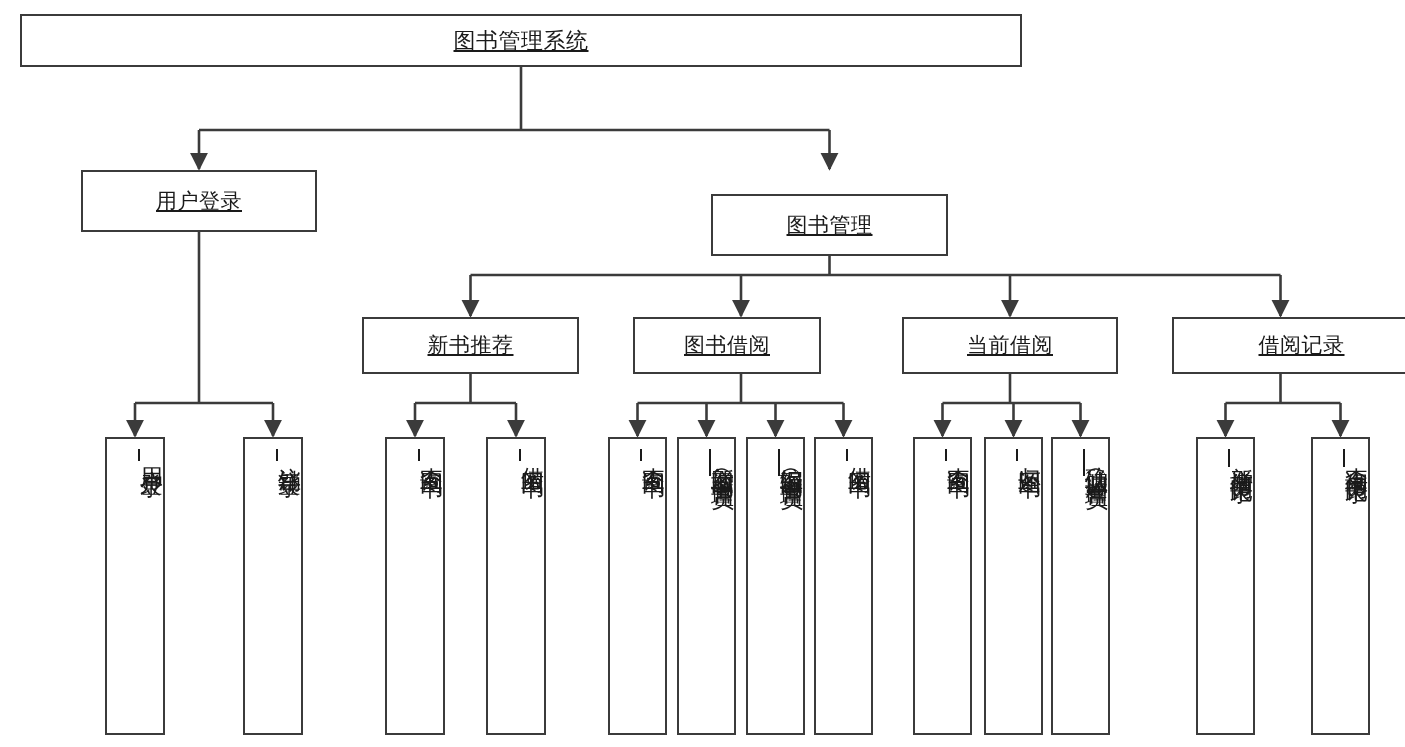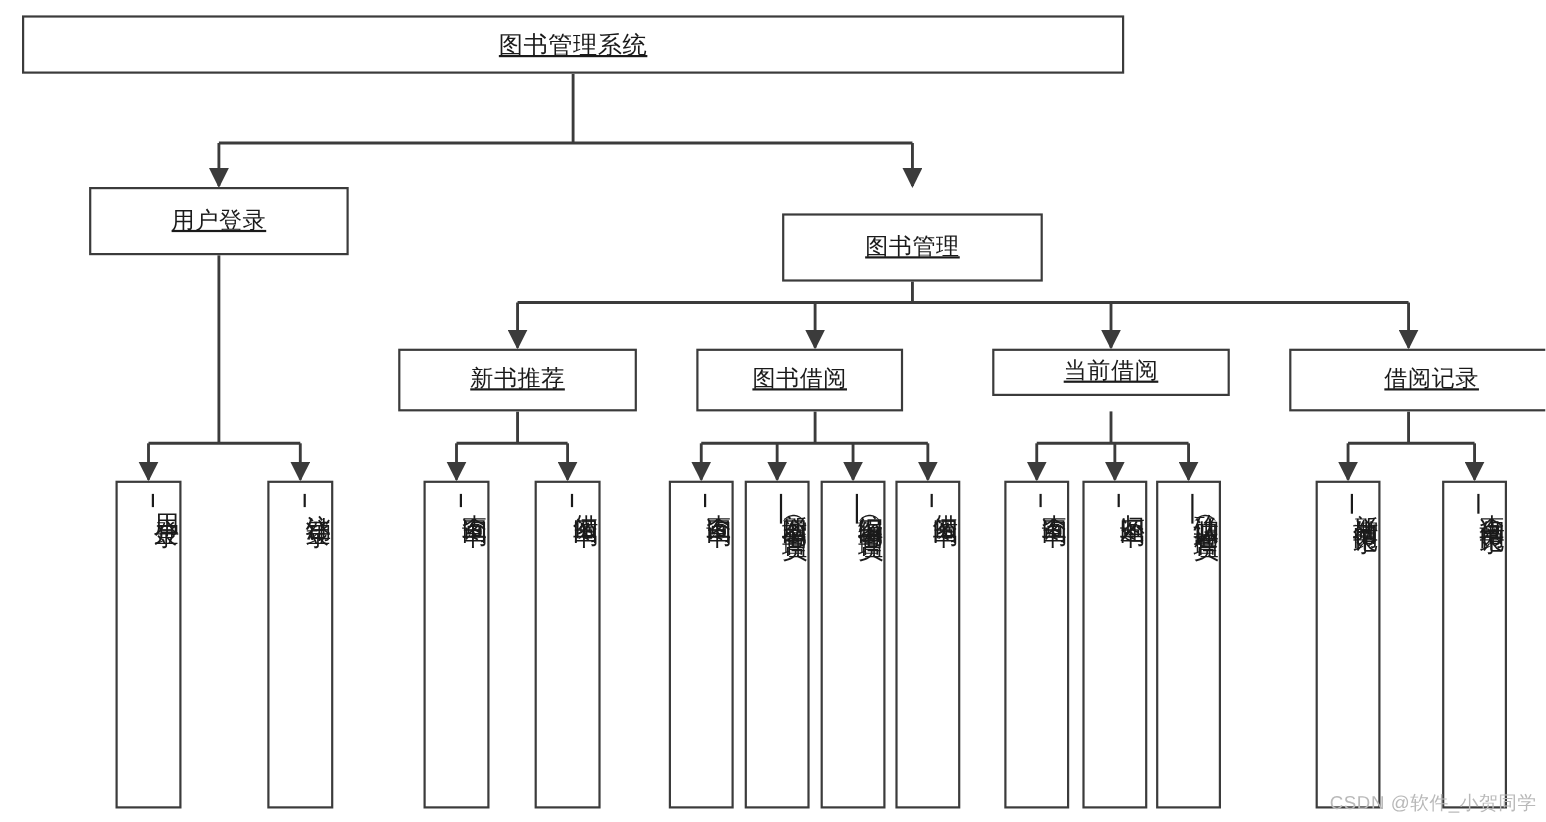--- a/index.html
+++ b/index.html
@@ -131,21 +131,21 @@
       </div>
       <div class="node horizontal" style="left: 711px; top: 170px; width: 237px; height: 62px; margin-top: 24px;">
         <span class="label">图书管理</span>
       </div>
       <div class="node horizontal" style="left: 362px; top: 317px; width: 217px; height: 57px; justify-content: center;">
         <span class="label">新书推荐</span>
       </div>
       <div class="node horizontal" style="left: 633px; top: 317px; width: 188px; height: 57px;">
         <span class="label">图书借阅</span>
       </div>
-      <div class="node horizontal" style="left: 902px; top: 317px; width: 216px; height: 43px;">
+      <div class="node horizontal" style="left: 902px; top: 317px; width: 216px; height: 57px;">
         <span class="label">当前借阅</span>
       </div>
       <div class="node horizontal" style="left: 1172px; top: 317px; width: 259px; height: 57px;">
         <span class="label">借阅记录</span>
       </div>
       <div class="node vertical" style="left: 105px; top: 437px; width: 60px; height: 298px;">
         <span class="label" style="padding-top: 10px;">用户登录</span>
       </div>
       <div class="node vertical" style="left: 243px; top: 437px; width: 60px; height: 298px;">
         <span class="label" style="padding-top: 10px;">注销登录</span>
@@ -178,14 +178,13 @@
         <span class="label" style="padding-top: 10px;">确认归还（管理员）</span>
       </div>
       <div class="node vertical" style="left: 1196px; top: 437px; width: 59px; height: 298px;">
         <span class="label" style="padding-top: 10px;">新增借阅记录</span>
       </div>
       <div class="node vertical" style="left: 1311px; top: 437px; width: 59px; height: 298px;">
         <span class="label" style="padding-top: 10px;">查询借阅记录</span>
       </div>
     </div>
 
-  <div class="watermark">CSDN @软件_小贺同学</div>
 </div>
 
 </body></html>

